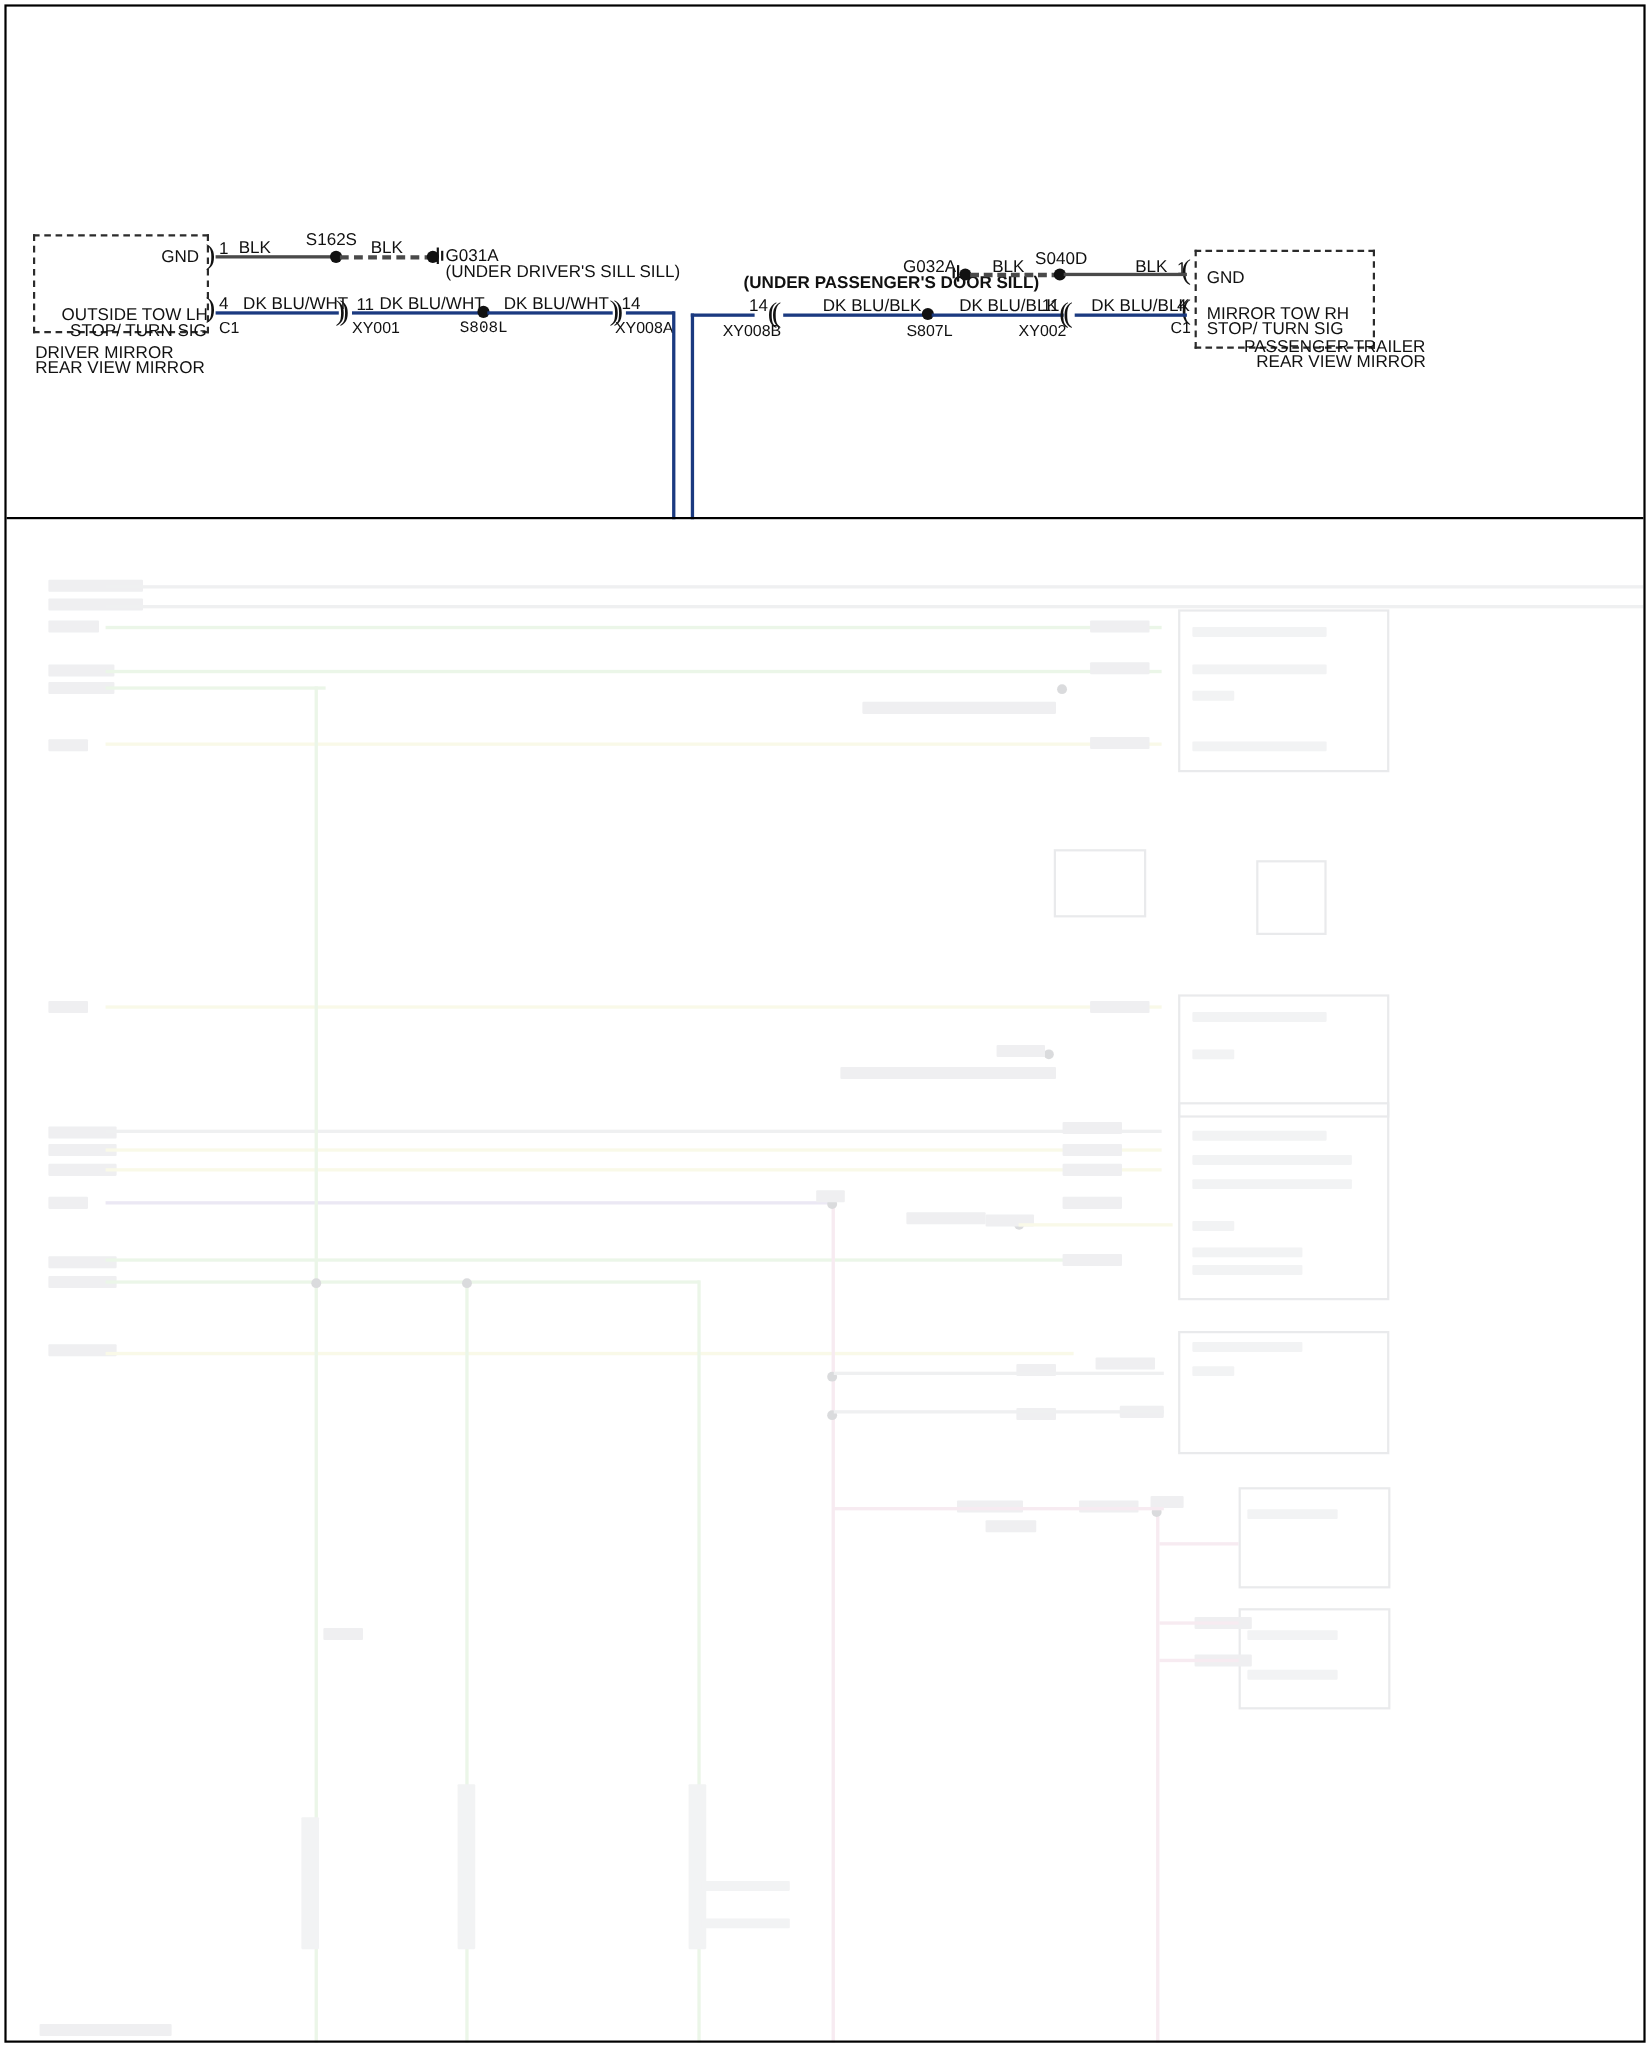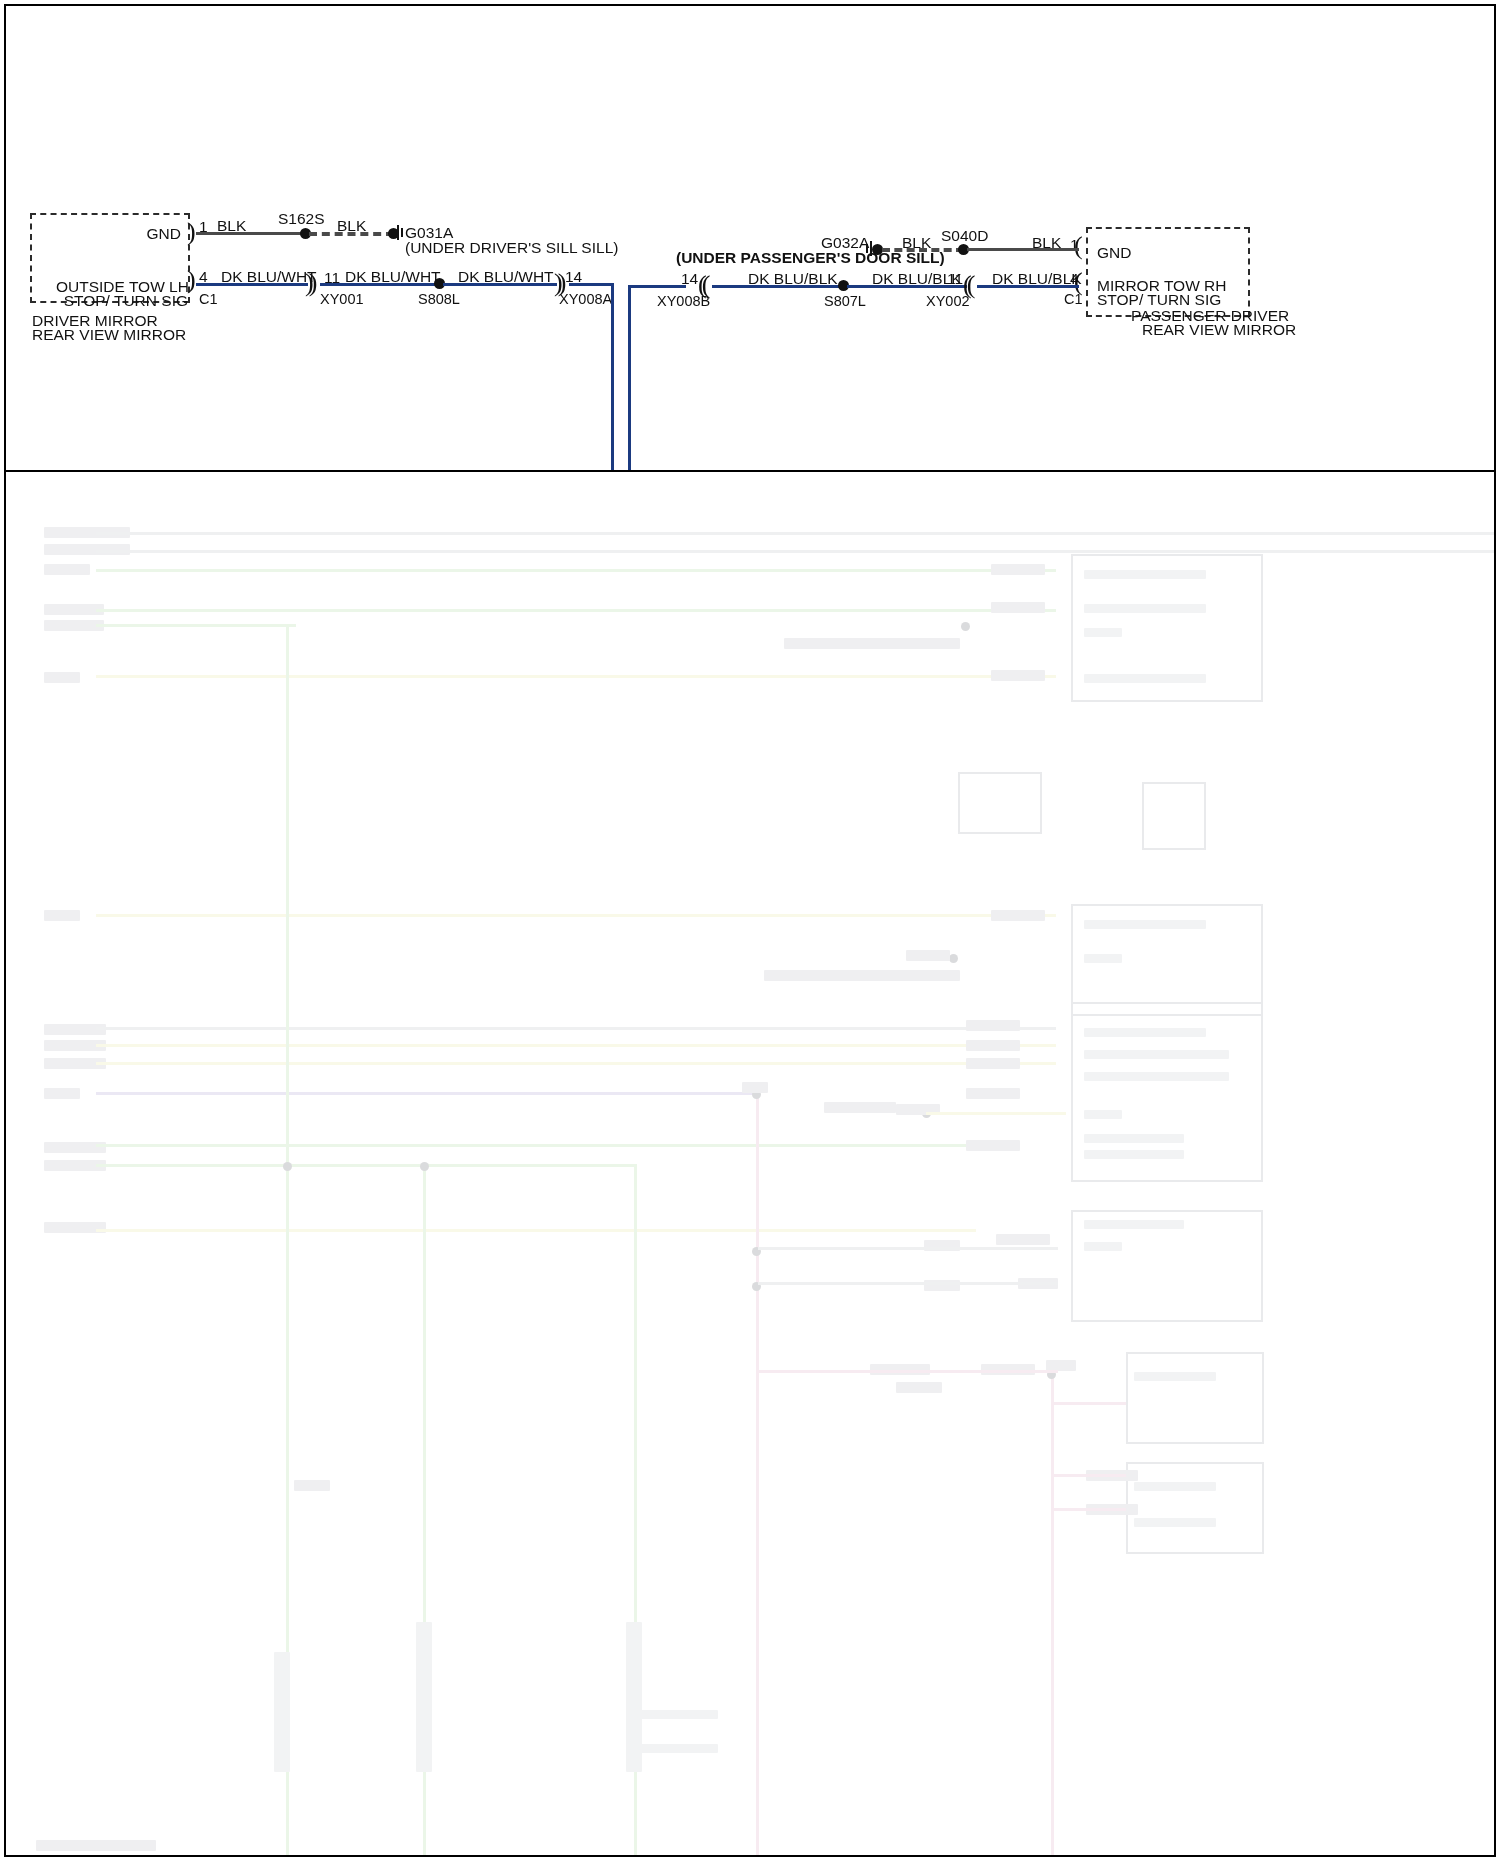--- a/index.html
+++ b/index.html
@@ -319,21 +319,21 @@
     <div class="txt" style="left:215px; top:262px;">DK BLU/WHT</div>
 
     <div class="conn" style="left:299px; top:264px;">))</div>
     <div class="txt" style="left:318px; top:263px;">11</div>
     <div class="txt sm" style="left:314px; top:285px;">XY001</div>
 
     <div class="wire-blu" style="left:314px; top:277px; width:120px;"></div>
     <div class="txt" style="left:339px; top:262px;">DK BLU/WHT</div>
 
     <div class="splice" style="left:428px; top:272px;"></div>
-    <div class="txt sm" style="left:412px; top:285px;">S808L</div>
+    <div class="txt sm" style="left:412px; top:285px;font-family:Liberation Mono, monospace;">S808L</div>
 
     <div class="wire-blu" style="left:437px; top:277px; width:114px;"></div>
     <div class="txt" style="left:452px; top:262px;">DK BLU/WHT</div>
 
     <div class="conn" style="left:548px; top:264px;">))</div>
     <div class="txt" style="left:559px; top:262px;">14</div>
     <div class="txt sm" style="left:553px; top:285px;">XY008A</div>
 
     <div class="wire-blu" style="left:563px; top:277px; width:44px;"></div>
     <div class="wire-blu-v" style="left:605px; top:277px; height:190px;"></div>
@@ -345,21 +345,21 @@
 
     <div class="txt" style="left:1091px; top:238px;">GND</div>
     <div class="txt" style="left:1064px; top:230px;">1</div>
 
     <div class="txt" style="left:1091px; top:271px;">MIRROR TOW RH</div>
     <div class="txt" style="left:1091px; top:285px;">STOP/ TURN SIG</div>
 
     <div class="txt" style="left:1064px; top:264px;">4</div>
     <div class="txt sm" style="left:1058px; top:285px;">C1</div>
 
-    <div class="txt" style="left:1125px; top:301px;">PASSENGER DRIVER</div>
+    <div class="txt" style="left:1125px; top:301px;">PASSENGER TRAILER</div>
     <div class="txt" style="left:1136px; top:315px;">REAR VIEW MIRROR</div>
 
     <div class="txt" style="left:815px; top:228px;">G032A</div>
     <div class="txt" style="left:670px; top:243px;font-weight:bold;">(UNDER PASSENGER'S DOOR SILL)</div>
     <div class="gnd-sym" style="left:860px; top:235px;">
       <i style="left:0px; top:3px; height:9px;"></i>
       <i style="left:4px; top:0px; height:15px;"></i>
     </div>
     <div class="splice" style="left:866px; top:238px;"></div>
 

